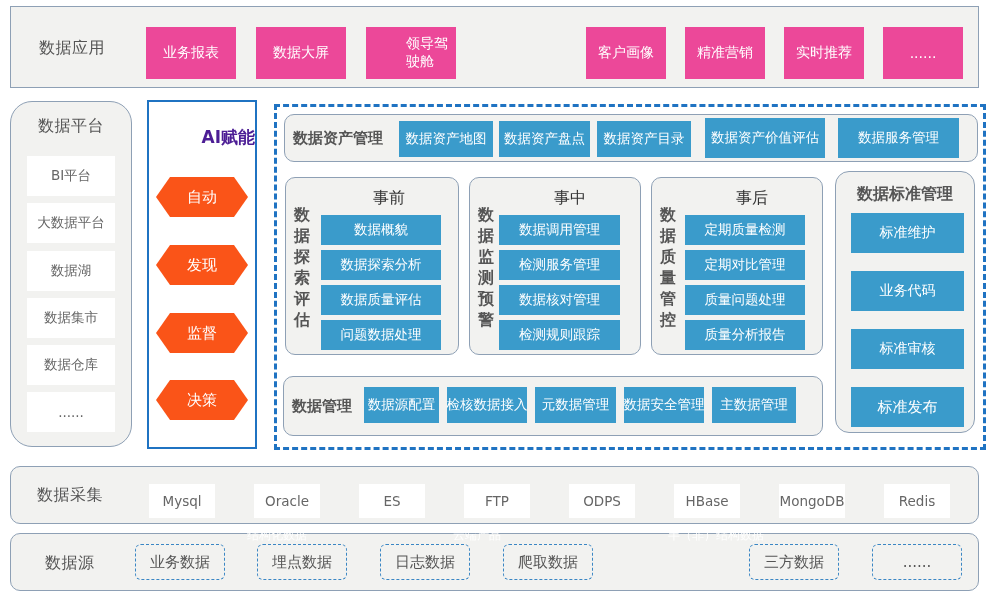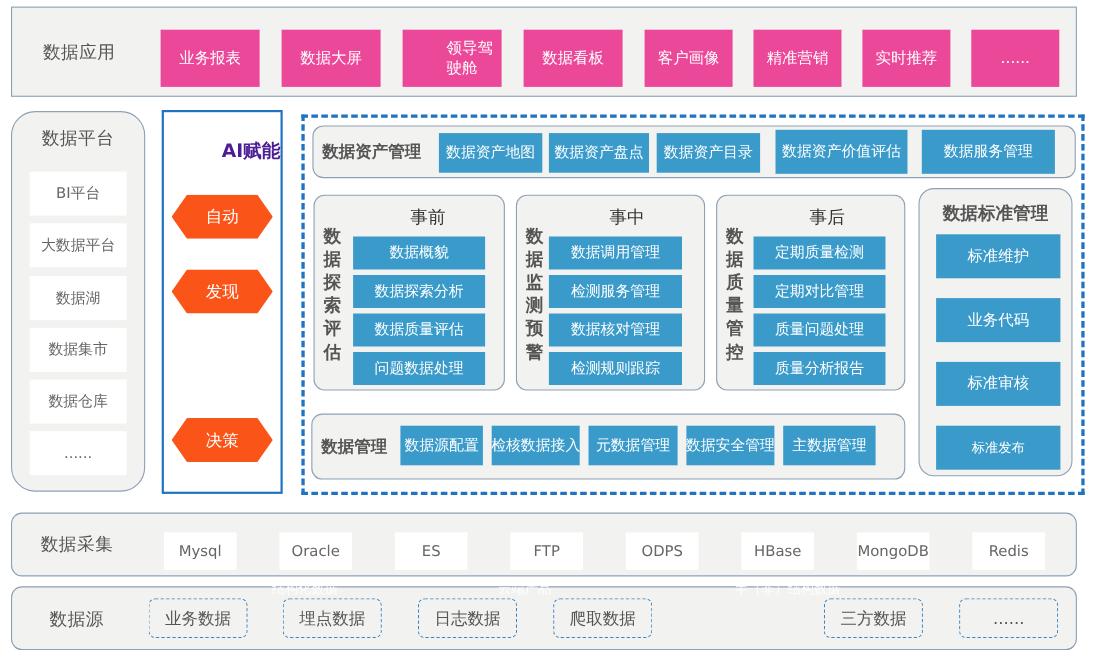--- a/index.html
+++ b/index.html
@@ -54,21 +54,20 @@
   .ghost { position: absolute; color: #ffffff; font-size: 12px; opacity: 0.95; white-space: nowrap; }
 </style>
 </head>
 <body>
 
 <div class="layer-bar" style="left:10px; top:6px; width:969px; height:82px;">
   <div class="layer-title" style="left:28px; top:31px;">数据应用</div>
   <div class="app-tile" style="left:135px; width:90px;">业务报表</div>
   <div class="app-tile" style="left:245px; width:90px;">数据大屏</div>
   <div class="app-tile" style="left:355px; width:90px;padding-left:40px;">领导驾驶舱</div>
-  <div class="app-tile" style="left:465px; width:90px;">数据看板</div>
   <div class="app-tile" style="left:575px; width:80px;">客户画像</div>
   <div class="app-tile" style="left:674px; width:80px;">精准营销</div>
   <div class="app-tile" style="left:773px; width:80px;">实时推荐</div>
   <div class="app-tile" style="left:872px; width:80px;">......</div>
 </div>
 
 <div class="platform">
   <div class="layer-title" style="left:0; right:0; top:14px; text-align:center;">数据平台</div>
   <div class="platform-item" style="top:54px;">BI平台</div>
   <div class="platform-item" style="top:101px;">大数据平台</div>
@@ -85,20 +84,26 @@
     <svg width="92" height="40">
         <polygon points="0,20 14,0 78,0 92,20 78,40 14,40" fill="#fa5418"></polygon>
       </svg>
     <span>自动</span>
   </div>
   <div class="ai-arrow" style="top:143px;">
     <svg width="92" height="40">
         <polygon points="0,20 14,0 78,0 92,20 78,40 14,40" fill="#fa5418"></polygon>
       </svg>
     <span>发现</span>
+  </div>
+  <div class="ai-arrow" style="top:211px;">
+    <svg width="92" height="40">
+        <polygon points="0,20 14,0 78,0 92,20 78,40 14,40" fill="#fa5418"></polygon>
+      </svg>
+    <span>监督</span>
   </div>
   <div class="ai-arrow" style="top:278px;">
     <svg width="92" height="40">
         <polygon points="0,20 14,0 78,0 92,20 78,40 14,40" fill="#fa5418"></polygon>
       </svg>
     <span>决策</span>
   </div>
 </div>
 
 <div class="main-dash"></div>
@@ -167,21 +172,21 @@
   <div class="blue-tile" style="left:251px; top:10px; width:81px; height:36px;">元数据管理</div>
   <div class="blue-tile" style="left:340px; top:10px; width:80px; height:36px;">数据安全管理</div>
   <div class="blue-tile" style="left:428px; top:10px; width:84px; height:36px;">主数据管理</div>
 </div>
 
 <div class="group-box" style="left:835px; top:171px; width:140px; height:262px; border-radius:14px;">
   <div class="group-label" style="left:0; right:0; top:12px; text-align:center; font-size:16px;">数据标准管理</div>
   <div class="blue-tile" style="left:15px; top:41px; width:113px; height:40px; font-size:14px;">标准维护</div>
   <div class="blue-tile" style="left:15px; top:99px; width:113px; height:40px; font-size:14px;">业务代码</div>
   <div class="blue-tile" style="left:15px; top:157px; width:113px; height:40px; font-size:14px;">标准审核</div>
-  <div class="blue-tile" style="left:15px; top:215px; width:113px; height:40px; font-size:12px;">标准发布</div>
+  <div class="blue-tile" style="left:15px; top:215px; width:113px; height:40px; font-size:15px;">标准发布</div>
 </div>
 
 <div class="layer-bar" style="left:10px; top:466px; width:969px; height:58px; border-radius:10px;">
   <div class="layer-title" style="left:26px; top:18px;">数据采集</div>
   <div class="collect-tile" style="left:138px; width:66px;">Mysql</div>
   <div class="collect-tile" style="left:243px; width:66px;">Oracle</div>
   <div class="collect-tile" style="left:348px; width:66px;">ES</div>
   <div class="collect-tile" style="left:453px; width:66px;">FTP</div>
   <div class="collect-tile" style="left:558px; width:66px;">ODPS</div>
   <div class="collect-tile" style="left:663px; width:66px;">HBase</div>

